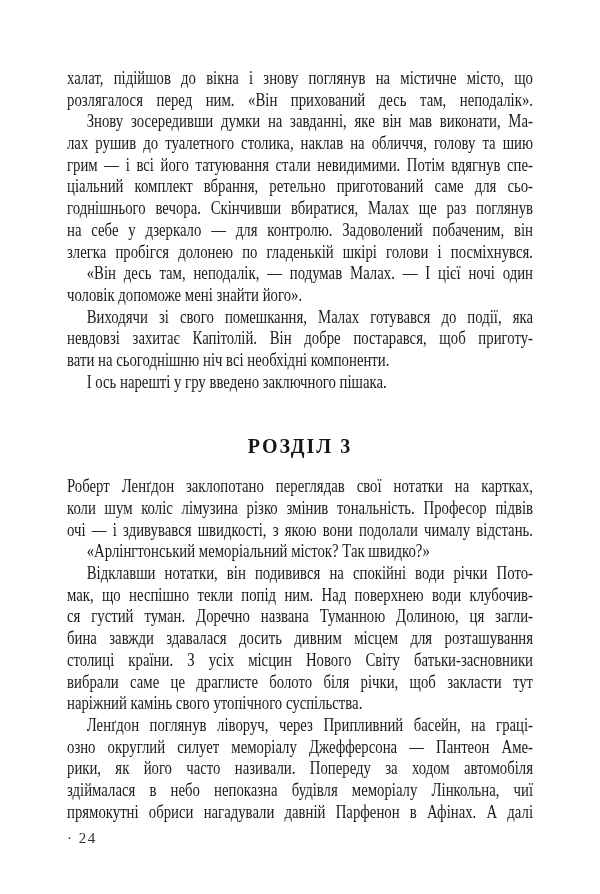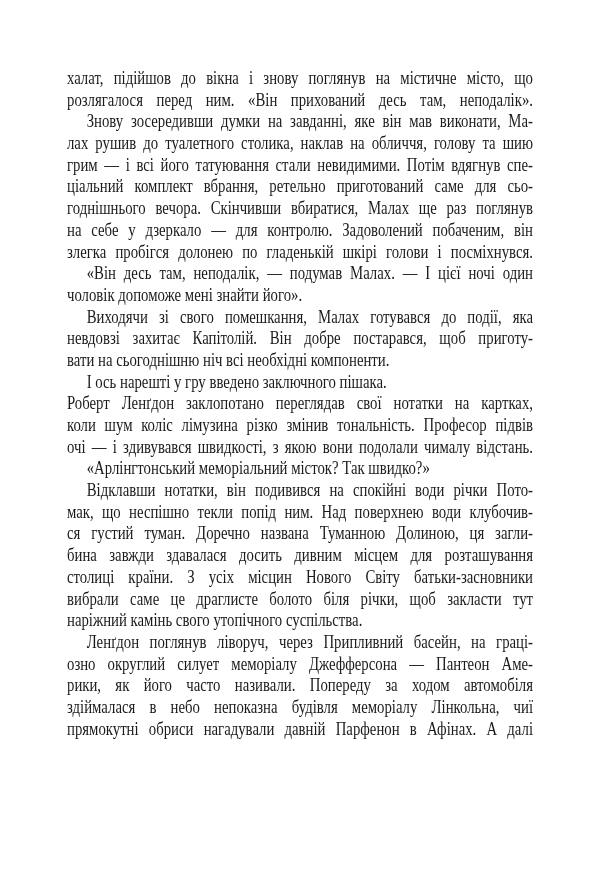--- a/index.html
+++ b/index.html
@@ -83,20 +83,21 @@
       <div class="para">
         <div class="line indent">Виходячи зі свого помешкання, Малах готувався до події, яка</div>
         <div class="line">невдовзі захитає Капітолій. Він добре постарався, щоб приготу-</div>
         <div class="line short">вати на сьогоднішню ніч всі необхідні компоненти.</div>
       </div>
       <div class="para">
         <div class="line indent short">І ось нарешті у гру введено заключного пішака.</div>
       </div>
     </div>
 
+  <h2 class="chapter-heading">РОЗДІЛ 3</h2>
 
   <div class="text-block">
       <div class="para">
         <div class="line">Роберт Ленґдон заклопотано переглядав свої нотатки на картках,</div>
         <div class="line">коли шум коліс лімузина різко змінив тональність. Професор підвів</div>
         <div class="line">очі — і здивувався швидкості, з якою вони подолали чималу відстань.</div>
       </div>
       <div class="para">
         <div class="line indent short">«Арлінгтонський меморіальний місток? Так швидко?»</div>
       </div>
@@ -111,14 +112,15 @@
       </div>
       <div class="para">
         <div class="line indent">Ленґдон поглянув ліворуч, через Припливний басейн, на граці-</div>
         <div class="line">озно округлий силует меморіалу Джефферсона — Пантеон Аме-</div>
         <div class="line">рики, як його часто називали. Попереду за ходом автомобіля</div>
         <div class="line">здіймалася в небо непоказна будівля меморіалу Лінкольна, чиї</div>
         <div class="line">прямокутні обриси нагадували давній Парфенон в Афінах. А далі</div>
       </div>
     </div>
 
+  <div class="folio">· 24</div>
 
 </div>
 
 </body></html>

